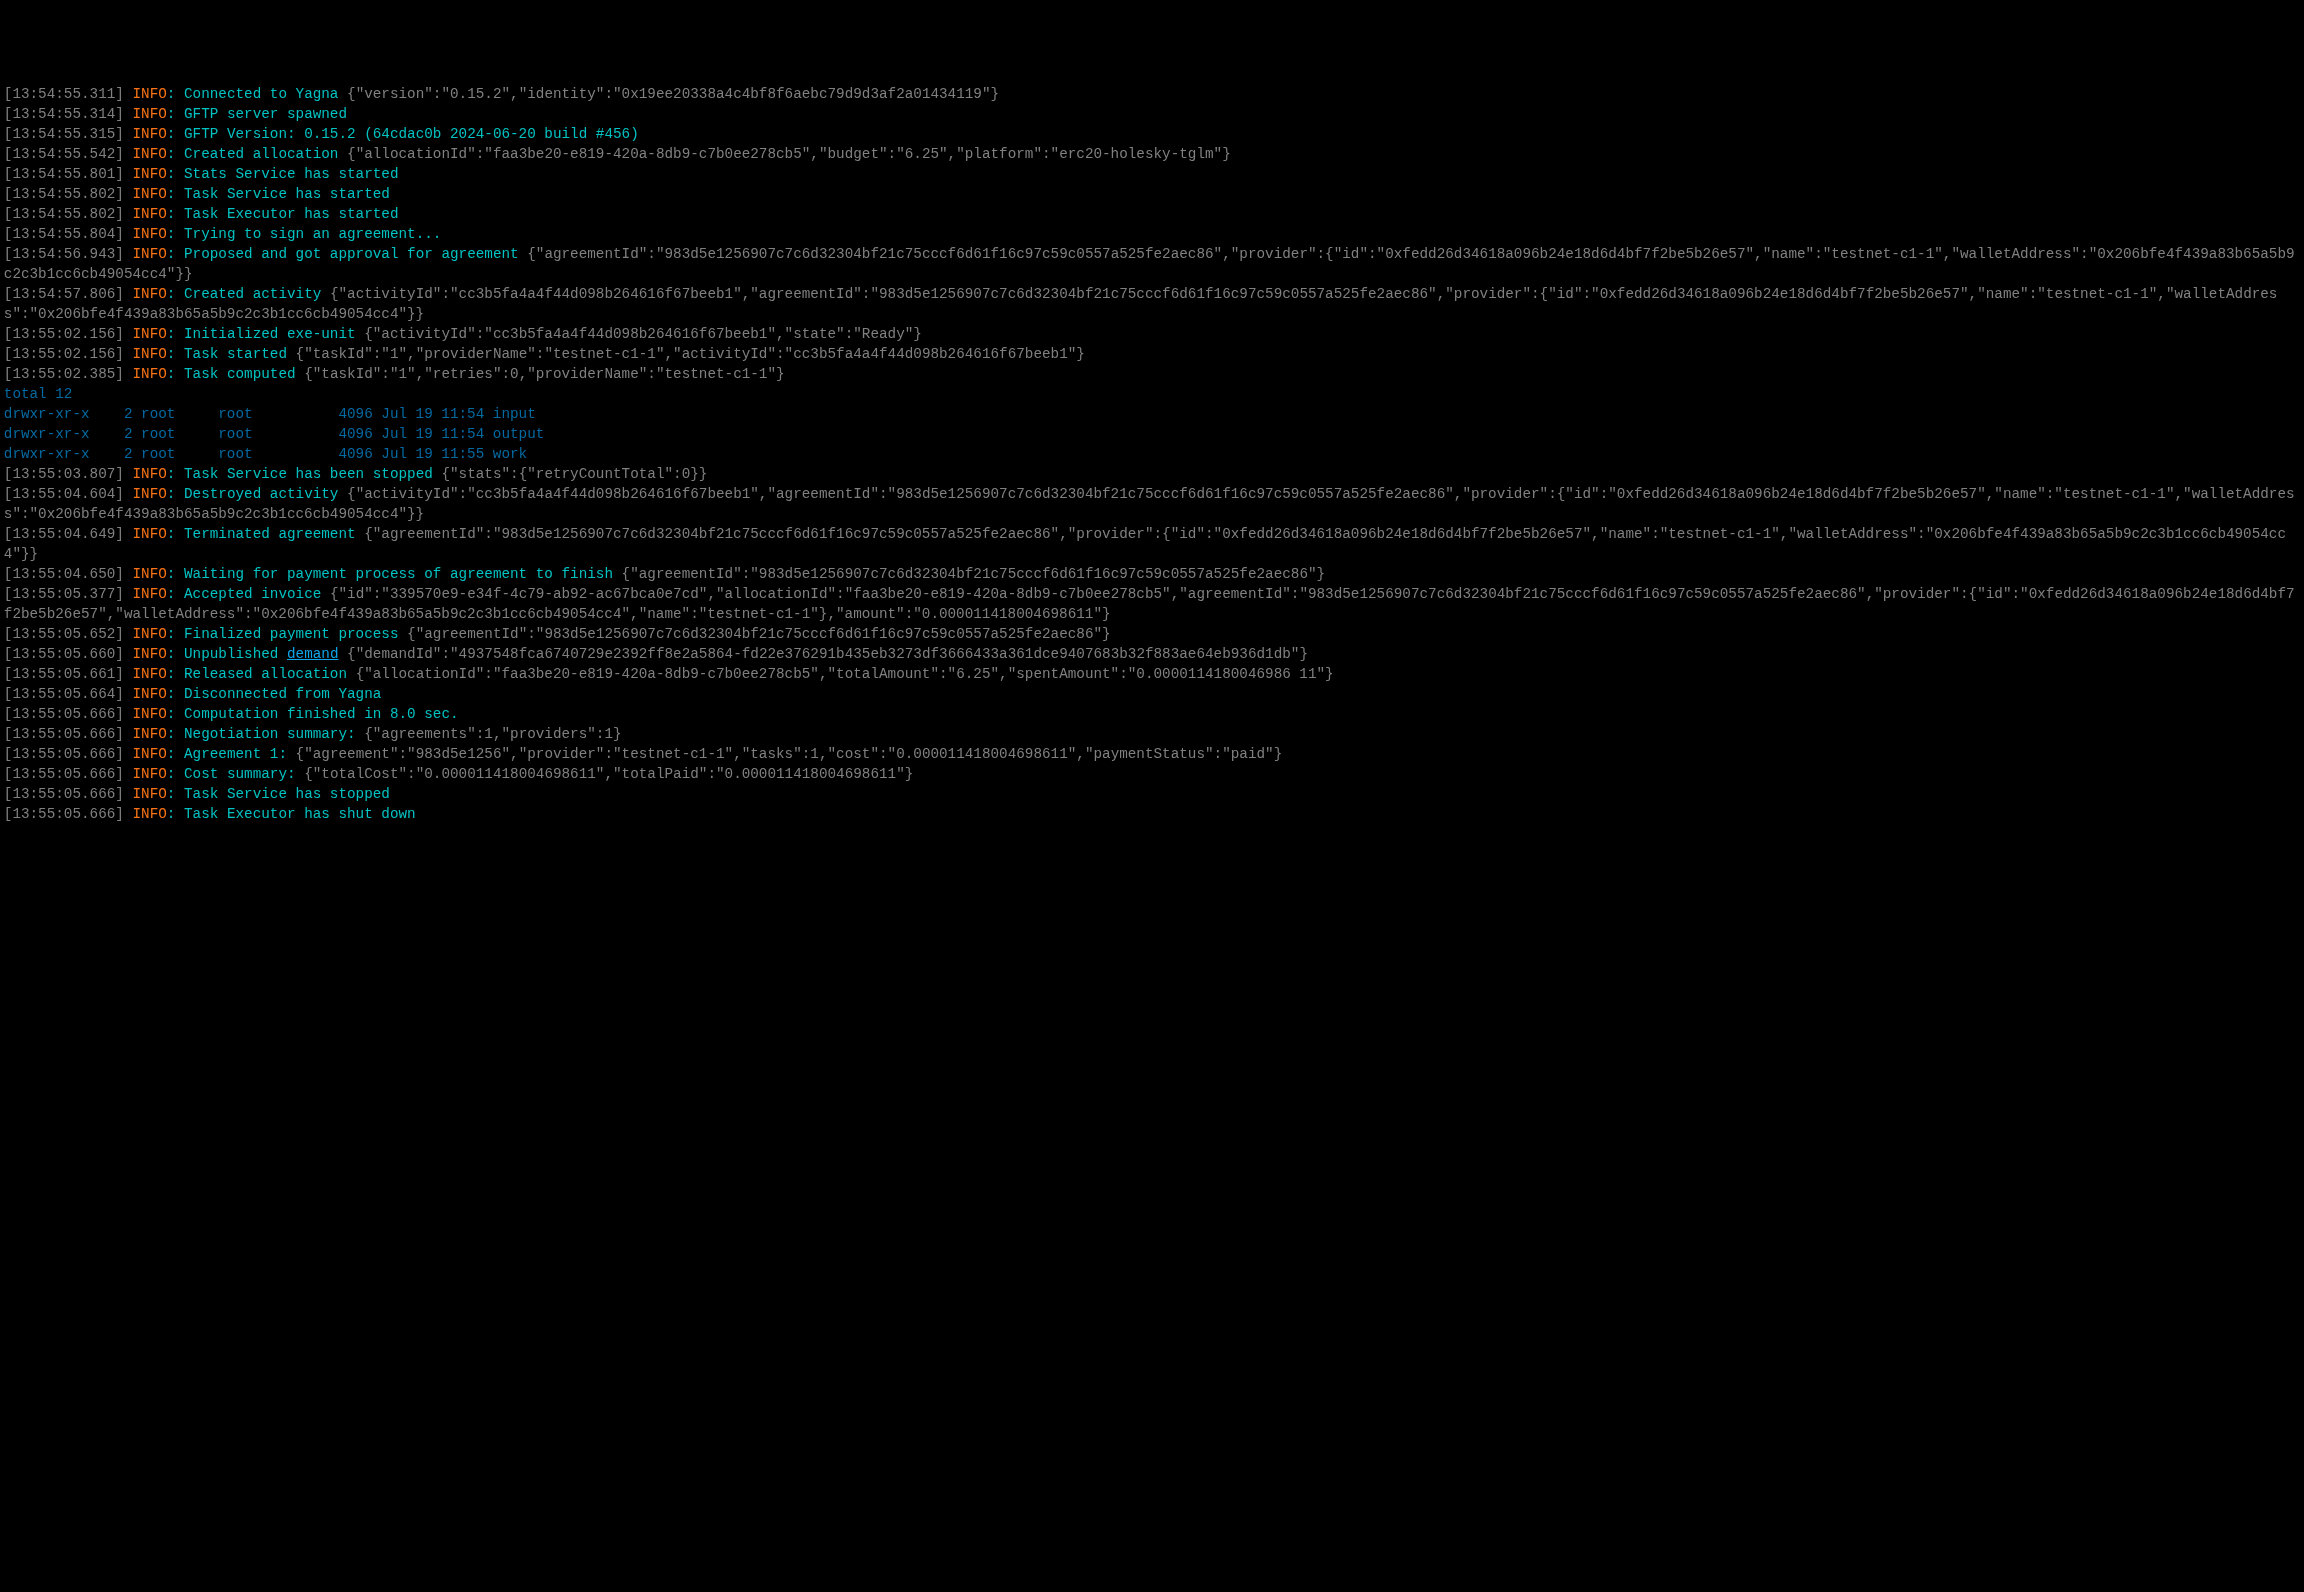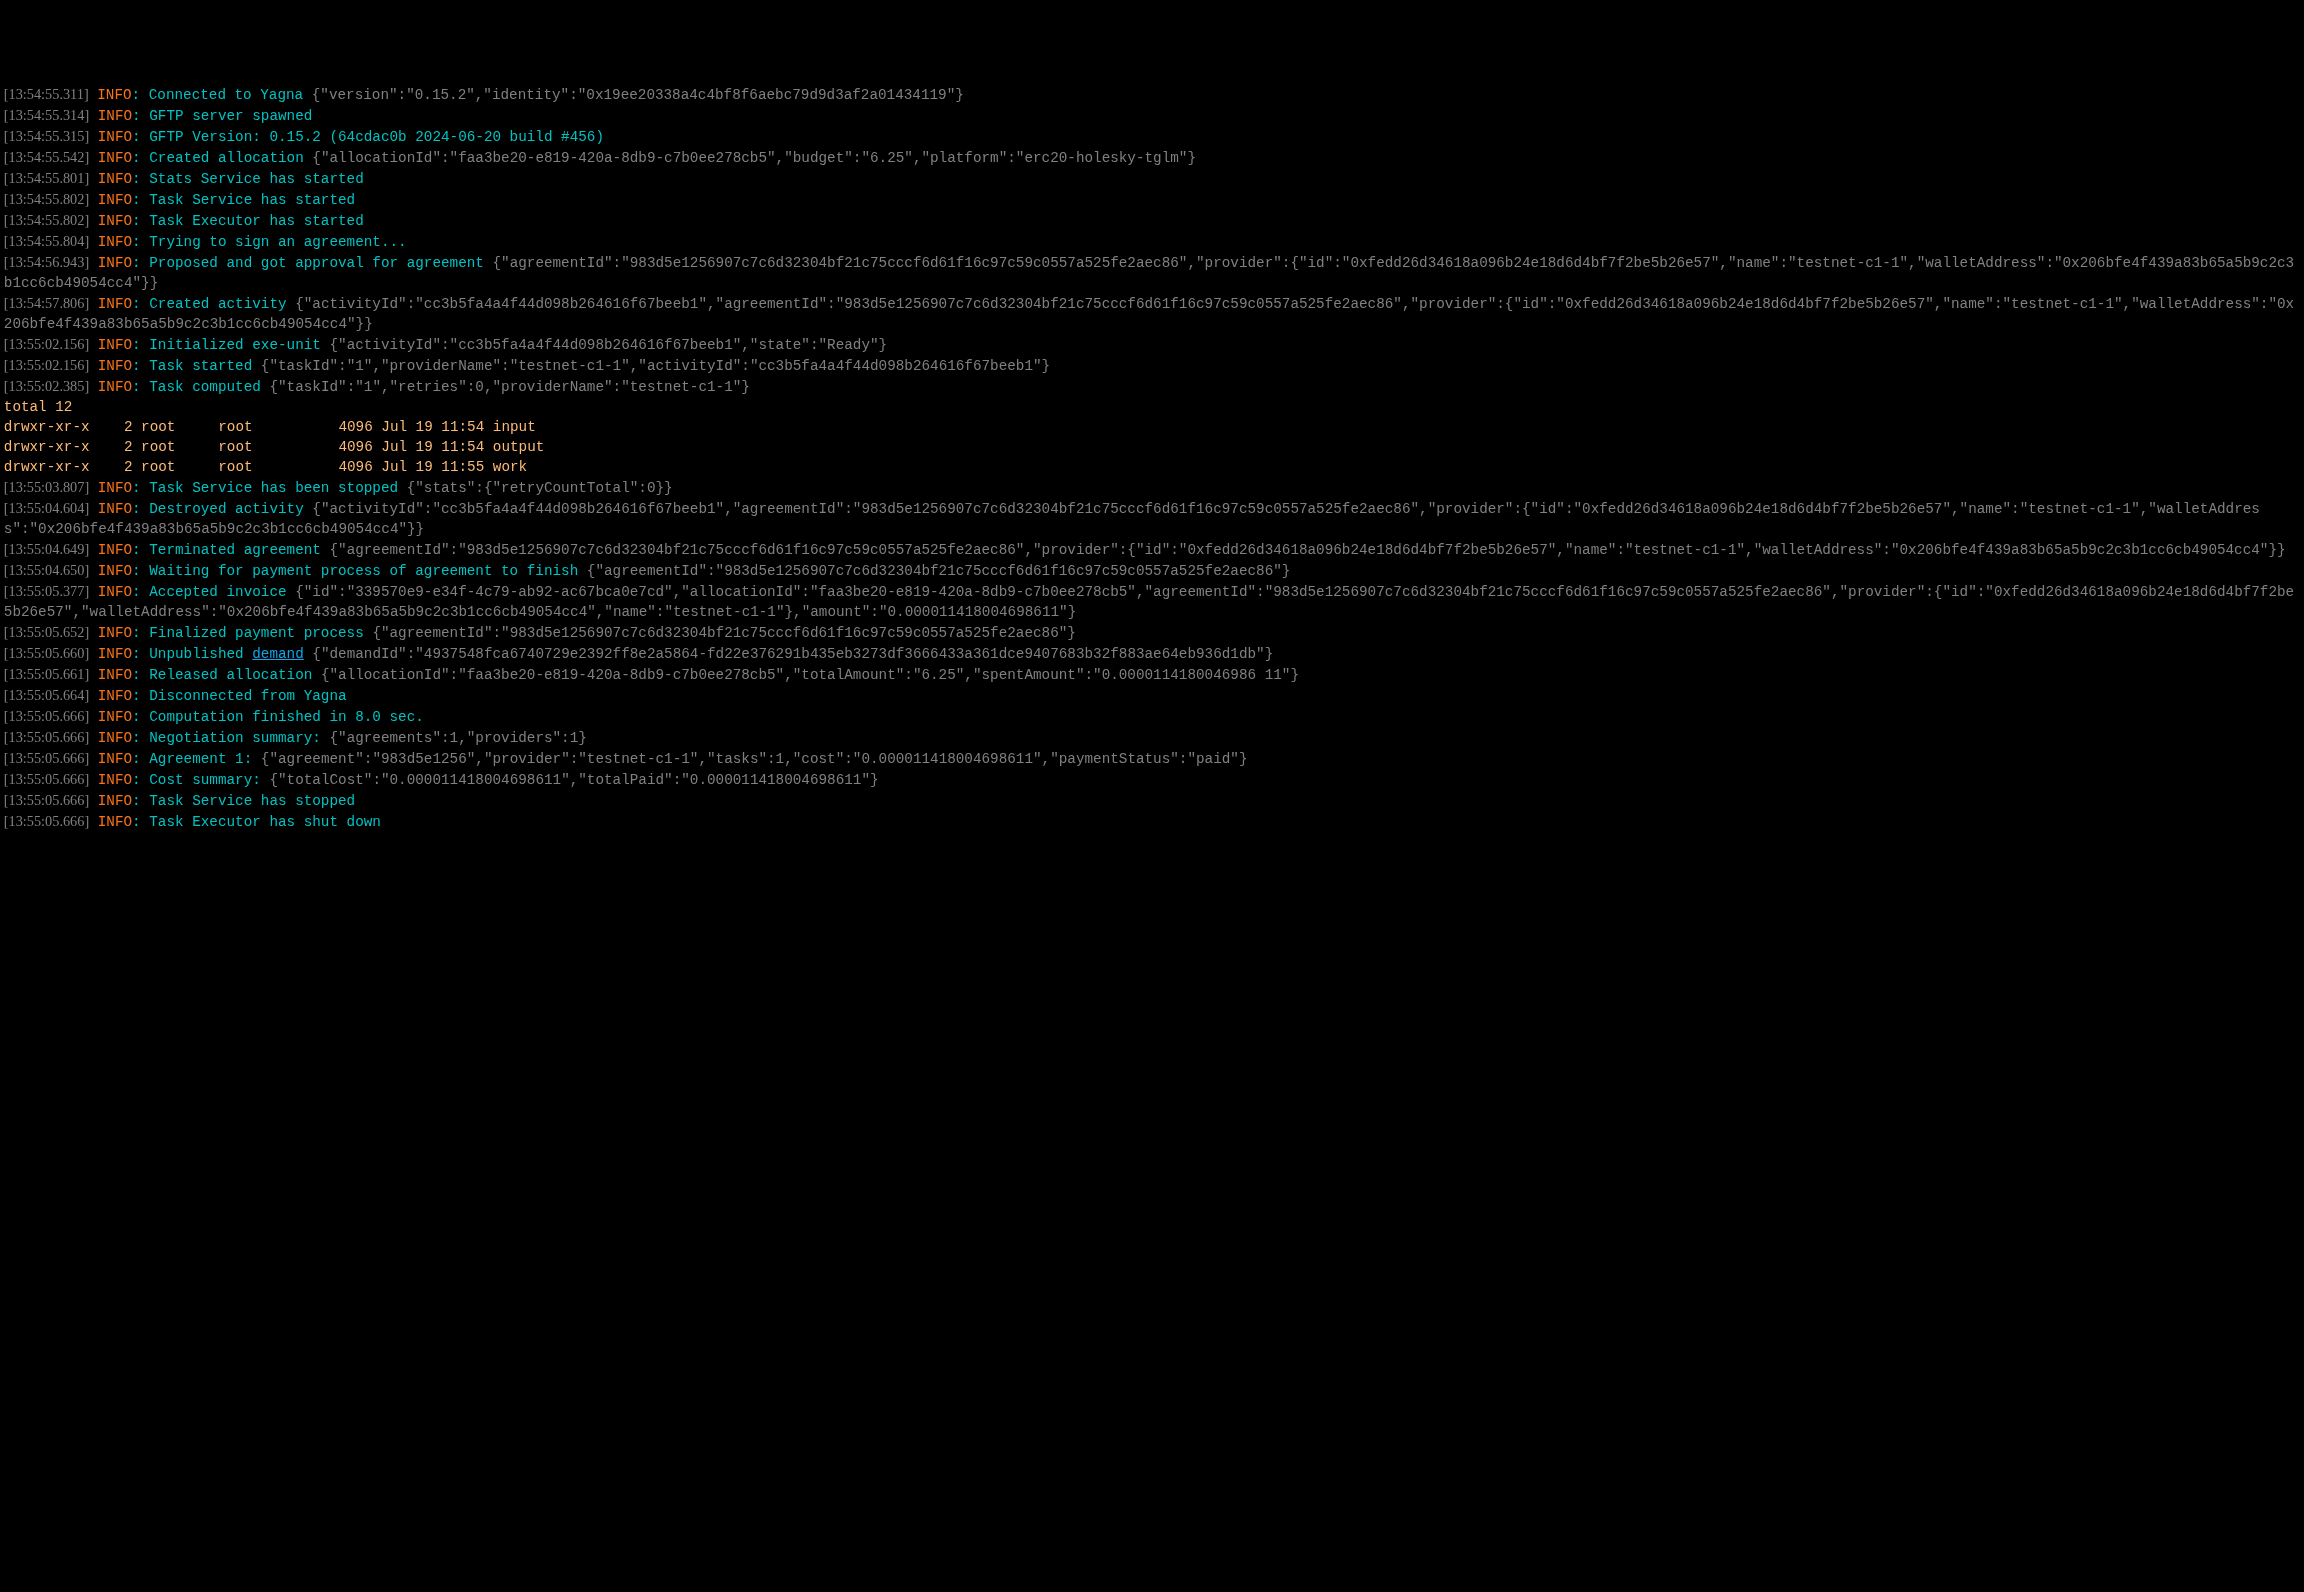--- a/index.html
+++ b/index.html
@@ -7,26 +7,26 @@
     background: #000;
     color: #808080;
     font-family: "Menlo", "Consolas", "Courier New", monospace;
     font-size: 14.3px;
     line-height: 1.4;
     padding: 3.8px;
     white-space: pre-wrap;
     word-break: break-all;
   }
   .line { display: block; }
-  .ts { color: #808080; font-family: Liberation Serif, serif; }
+  .ts { color: #808080; }
   .level-info { color: #f97316; }
   .colon { color: #00c2c2; }
   .msg { color: #00c2c2; text-align: center; }
   .json { color: #808080; }
-  .raw { color: #fdba74; }
+  .raw { color: #0369a1; }
   .link { color: #0ea5e9; text-decoration: underline; }
 </style>
 </head>
 <body>
 
 
 
 <div id="log-output"><span class="line"><span class="ts">[13:54:55.311]</span> <span class="level-info">INFO</span><span class="colon">: </span><span class="msg">Connected to Yagna</span> <span class="json">{"version":"0.15.2","identity":"0x19ee20338a4c4bf8f6aebc79d9d3af2a01434119"}</span></span><span class="line"><span class="ts">[13:54:55.314]</span> <span class="level-info">INFO</span><span class="colon">: </span><span class="msg">GFTP server spawned</span></span><span class="line"><span class="ts">[13:54:55.315]</span> <span class="level-info">INFO</span><span class="colon">: </span><span class="msg">GFTP Version: 0.15.2 (64cdac0b 2024-06-20 build #456)</span></span><span class="line"><span class="ts">[13:54:55.542]</span> <span class="level-info">INFO</span><span class="colon">: </span><span class="msg">Created allocation</span> <span class="json">{"allocationId":"faa3be20-e819-420a-8db9-c7b0ee278cb5","budget":"6.25","platform":"erc20-holesky-tglm"}</span></span><span class="line"><span class="ts">[13:54:55.801]</span> <span class="level-info">INFO</span><span class="colon">: </span><span class="msg">Stats Service has started</span></span><span class="line"><span class="ts">[13:54:55.802]</span> <span class="level-info">INFO</span><span class="colon">: </span><span class="msg">Task Service has started</span></span><span class="line"><span class="ts">[13:54:55.802]</span> <span class="level-info">INFO</span><span class="colon">: </span><span class="msg">Task Executor has started</span></span><span class="line"><span class="ts">[13:54:55.804]</span> <span class="level-info">INFO</span><span class="colon">: </span><span class="msg">Trying to sign an agreement...</span></span><span class="line"><span class="ts">[13:54:56.943]</span> <span class="level-info">INFO</span><span class="colon">: </span><span class="msg">Proposed and got approval for agreement</span> <span class="json">{"agreementId":"983d5e1256907c7c6d32304bf21c75cccf6d61f16c97c59c0557a525fe2aec86","provider":{"id":"0xfedd26d34618a096b24e18d6d4bf7f2be5b26e57","name":"testnet-c1-1","walletAddress":"0x206bfe4f439a83b65a5b9c2c3b1cc6cb49054cc4"}}</span></span><span class="line"><span class="ts">[13:54:57.806]</span> <span class="level-info">INFO</span><span class="colon">: </span><span class="msg">Created activity</span> <span class="json">{"activityId":"cc3b5fa4a4f44d098b264616f67beeb1","agreementId":"983d5e1256907c7c6d32304bf21c75cccf6d61f16c97c59c0557a525fe2aec86","provider":{"id":"0xfedd26d34618a096b24e18d6d4bf7f2be5b26e57","name":"testnet-c1-1","walletAddress":"0x206bfe4f439a83b65a5b9c2c3b1cc6cb49054cc4"}}</span></span><span class="line"><span class="ts">[13:55:02.156]</span> <span class="level-info">INFO</span><span class="colon">: </span><span class="msg">Initialized exe-unit</span> <span class="json">{"activityId":"cc3b5fa4a4f44d098b264616f67beeb1","state":"Ready"}</span></span><span class="line"><span class="ts">[13:55:02.156]</span> <span class="level-info">INFO</span><span class="colon">: </span><span class="msg">Task started</span> <span class="json">{"taskId":"1","providerName":"testnet-c1-1","activityId":"cc3b5fa4a4f44d098b264616f67beeb1"}</span></span><span class="line"><span class="ts">[13:55:02.385]</span> <span class="level-info">INFO</span><span class="colon">: </span><span class="msg">Task computed</span> <span class="json">{"taskId":"1","retries":0,"providerName":"testnet-c1-1"}</span></span><span class="line"><span class="raw">total 12</span></span><span class="line"><span class="raw">drwxr-xr-x    2 root     root          4096 Jul 19 11:54 input</span></span><span class="line"><span class="raw">drwxr-xr-x    2 root     root          4096 Jul 19 11:54 output</span></span><span class="line"><span class="raw">drwxr-xr-x    2 root     root          4096 Jul 19 11:55 work</span></span><span class="line"><span class="raw"></span></span><span class="line"><span class="ts">[13:55:03.807]</span> <span class="level-info">INFO</span><span class="colon">: </span><span class="msg">Task Service has been stopped</span> <span class="json">{"stats":{"retryCountTotal":0}}</span></span><span class="line"><span class="ts">[13:55:04.604]</span> <span class="level-info">INFO</span><span class="colon">: </span><span class="msg">Destroyed activity</span> <span class="json">{"activityId":"cc3b5fa4a4f44d098b264616f67beeb1","agreementId":"983d5e1256907c7c6d32304bf21c75cccf6d61f16c97c59c0557a525fe2aec86","provider":{"id":"0xfedd26d34618a096b24e18d6d4bf7f2be5b26e57","name":"testnet-c1-1","walletAddress":"0x206bfe4f439a83b65a5b9c2c3b1cc6cb49054cc4"}}</span></span><span class="line"><span class="ts">[13:55:04.649]</span> <span class="level-info">INFO</span><span class="colon">: </span><span class="msg">Terminated agreement</span> <span class="json">{"agreementId":"983d5e1256907c7c6d32304bf21c75cccf6d61f16c97c59c0557a525fe2aec86","provider":{"id":"0xfedd26d34618a096b24e18d6d4bf7f2be5b26e57","name":"testnet-c1-1","walletAddress":"0x206bfe4f439a83b65a5b9c2c3b1cc6cb49054cc4"}}</span></span><span class="line"><span class="ts">[13:55:04.650]</span> <span class="level-info">INFO</span><span class="colon">: </span><span class="msg">Waiting for payment process of agreement to finish</span> <span class="json">{"agreementId":"983d5e1256907c7c6d32304bf21c75cccf6d61f16c97c59c0557a525fe2aec86"}</span></span><span class="line"><span class="ts">[13:55:05.377]</span> <span class="level-info">INFO</span><span class="colon">: </span><span class="msg">Accepted invoice</span> <span class="json">{"id":"339570e9-e34f-4c79-ab92-ac67bca0e7cd","allocationId":"faa3be20-e819-420a-8db9-c7b0ee278cb5","agreementId":"983d5e1256907c7c6d32304bf21c75cccf6d61f16c97c59c0557a525fe2aec86","provider":{"id":"0xfedd26d34618a096b24e18d6d4bf7f2be5b26e57","walletAddress":"0x206bfe4f439a83b65a5b9c2c3b1cc6cb49054cc4","name":"testnet-c1-1"},"amount":"0.000011418004698611"}</span></span><span class="line"><span class="ts">[13:55:05.652]</span> <span class="level-info">INFO</span><span class="colon">: </span><span class="msg">Finalized payment process</span> <span class="json">{"agreementId":"983d5e1256907c7c6d32304bf21c75cccf6d61f16c97c59c0557a525fe2aec86"}</span></span><span class="line"><span class="ts">[13:55:05.660]</span> <span class="level-info">INFO</span><span class="colon">: </span><span class="msg">Unpublished</span> <span class="link">demand</span> <span class="json">{"demandId":"4937548fca6740729e2392ff8e2a5864-fd22e376291b435eb3273df3666433a361dce9407683b32f883ae64eb936d1db"}</span></span><span class="line"><span class="ts">[13:55:05.661]</span> <span class="level-info">INFO</span><span class="colon">: </span><span class="msg">Released allocation</span> <span class="json">{"allocationId":"faa3be20-e819-420a-8db9-c7b0ee278cb5","totalAmount":"6.25","spentAmount":"0.0000114180046986 11"}</span></span><span class="line"><span class="ts">[13:55:05.664]</span> <span class="level-info">INFO</span><span class="colon">: </span><span class="msg">Disconnected from Yagna</span></span><span class="line"><span class="ts">[13:55:05.666]</span> <span class="level-info">INFO</span><span class="colon">: </span><span class="msg">Computation finished in 8.0 sec.</span></span><span class="line"><span class="ts">[13:55:05.666]</span> <span class="level-info">INFO</span><span class="colon">: </span><span class="msg">Negotiation summary:</span> <span class="json">{"agreements":1,"providers":1}</span></span><span class="line"><span class="ts">[13:55:05.666]</span> <span class="level-info">INFO</span><span class="colon">: </span><span class="msg">Agreement 1:</span> <span class="json">{"agreement":"983d5e1256","provider":"testnet-c1-1","tasks":1,"cost":"0.000011418004698611","paymentStatus":"paid"}</span></span><span class="line"><span class="ts">[13:55:05.666]</span> <span class="level-info">INFO</span><span class="colon">: </span><span class="msg">Cost summary:</span> <span class="json">{"totalCost":"0.000011418004698611","totalPaid":"0.000011418004698611"}</span></span><span class="line"><span class="ts">[13:55:05.666]</span> <span class="level-info">INFO</span><span class="colon">: </span><span class="msg">Task Service has stopped</span></span><span class="line"><span class="ts">[13:55:05.666]</span> <span class="level-info">INFO</span><span class="colon">: </span><span class="msg">Task Executor has shut down</span></span></div>
 
 

